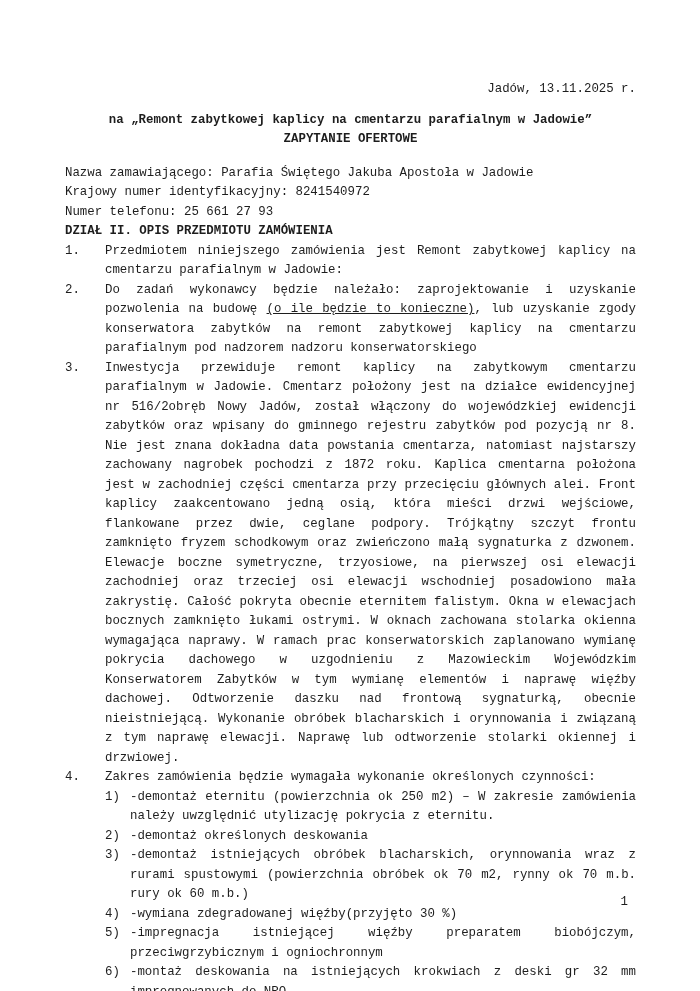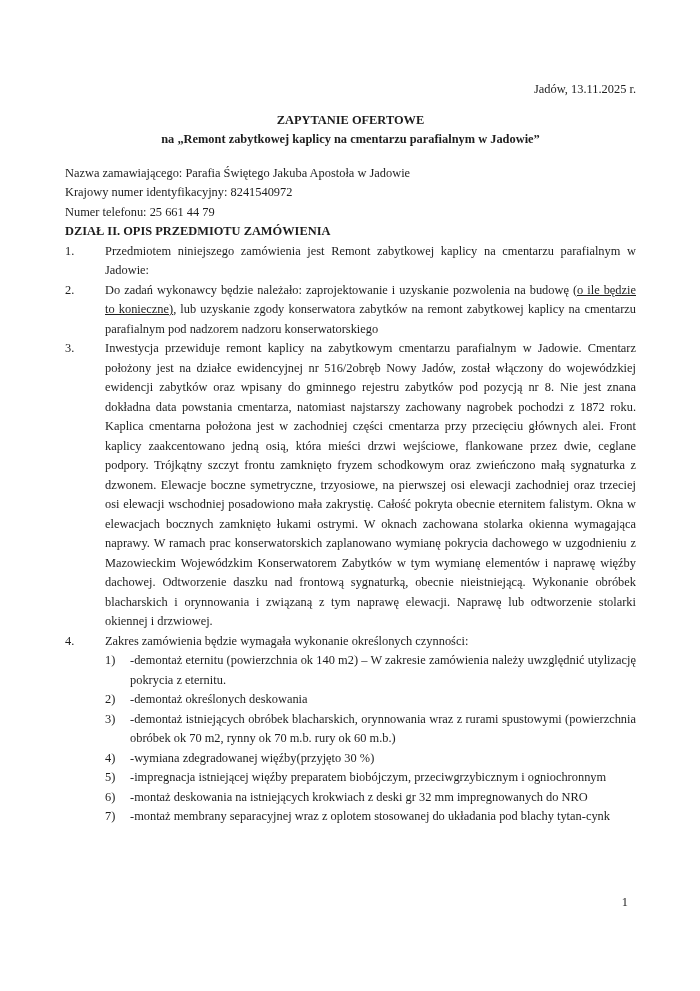--- a/index.html
+++ b/index.html
@@ -7,21 +7,21 @@
     padding: 0;
     background: #ffffff;
   }
   .page {
     position: relative;
     width: 700px;
     height: 991px;
     box-sizing: border-box;
     background: #ffffff;
     padding: 80px 64px 16px 65px;
-    font-family: Liberation Serif, serif;
+    font-family: Liberation Mono, monospace;
     font-size: 12.4px;
     line-height: 19.5px;
     color: #1d1d1d;
     overflow: hidden;
   }
   .date-line {
     text-align: right;
     margin-bottom: 11px;
   }
   .title-block {
@@ -70,29 +70,29 @@
   }
 </style>
 </head>
 <body>
 
 <div class="page">
 
   <div class="date-line">Jadów, 13.11.2025 r.</div>
 
   <div class="title-block">
+    <div>na „Remont zabytkowej kaplicy na cmentarzu parafialnym w Jadowie”</div>
     <div>ZAPYTANIE OFERTOWE</div>
-    <div>na „Remont zabytkowej kaplicy na cmentarzu parafialnym w Jadowie”</div>
   </div>
 
 
   <div>
     <div class="addr-line">Nazwa zamawiającego: Parafia Świętego Jakuba Apostoła w Jadowie</div>
     <div class="addr-line">Krajowy numer identyfikacyjny: 8241540972</div>
-    <div class="addr-line">Numer telefonu: 25 661 44 79</div>
+    <div class="addr-line">Numer telefonu: 25 661 27 93</div>
   </div>
 
   <div class="section-heading">DZIAŁ II. OPIS PRZEDMIOTU ZAMÓWIENIA</div>
 
   <div class="list">
 
     <div class="item">
       <span class="num">1.</span>
       <div class="body">Przedmiotem niniejszego zamówienia jest Remont zabytkowej kaplicy na cmentarzu parafialnym w Jadowie:</div>
     </div>
@@ -107,21 +107,21 @@
       <div class="body">Inwestycja przewiduje remont kaplicy na zabytkowym cmentarzu parafialnym w Jadowie. Cmentarz położony jest na działce ewidencyjnej nr 516/2obręb Nowy Jadów, został włączony do wojewódzkiej ewidencji zabytków oraz wpisany do gminnego rejestru zabytków pod pozycją nr 8. Nie jest znana dokładna data powstania cmentarza, natomiast najstarszy zachowany nagrobek pochodzi z 1872 roku. Kaplica cmentarna położona jest w zachodniej części cmentarza przy przecięciu głównych alei. Front kaplicy zaakcentowano jedną osią, która mieści drzwi wejściowe, flankowane przez dwie, ceglane podpory. Trójkątny szczyt frontu zamknięto fryzem schodkowym oraz zwieńczono małą sygnaturka z dzwonem. Elewacje boczne symetryczne, trzyosiowe, na pierwszej osi elewacji zachodniej oraz trzeciej osi elewacji wschodniej posadowiono mała zakrystię. Całość pokryta obecnie eternitem falistym. Okna w elewacjach bocznych zamknięto łukami ostrymi. W oknach zachowana stolarka okienna wymagająca naprawy. W ramach prac konserwatorskich zaplanowano wymianę pokrycia dachowego w uzgodnieniu z Mazowieckim Wojewódzkim Konserwatorem Zabytków w tym wymianę elementów i naprawę więźby dachowej. Odtworzenie daszku nad frontową sygnaturką, obecnie nieistniejącą. Wykonanie obróbek blacharskich i orynnowania i związaną z tym naprawę elewacji. Naprawę lub odtworzenie stolarki okiennej i drzwiowej.</div>
     </div>
 
     <div class="item">
       <span class="num">4.</span>
       <div class="body">Zakres zamówienia będzie wymagała wykonanie określonych czynności:</div>
     </div>
 
     <div class="subitem">
       <span class="num">1)</span>
-      <div class="body">-demontaż eternitu (powierzchnia ok 140 m2) – W zakresie zamówienia należy uwzględnić utylizację pokrycia z eternitu.</div>
+      <div class="body">-demontaż eternitu (powierzchnia ok 250 m2) – W zakresie zamówienia należy uwzględnić utylizację pokrycia z eternitu.</div>
     </div>
 
     <div class="subitem">
       <span class="num">2)</span>
       <div class="body">-demontaż określonych deskowania</div>
     </div>
 
     <div class="subitem">
       <span class="num">3)</span>
       <div class="body">-demontaż istniejących obróbek blacharskich, orynnowania wraz z rurami spustowymi (powierzchnia obróbek ok 70 m2, rynny ok 70 m.b. rury ok 60 m.b.)</div>

